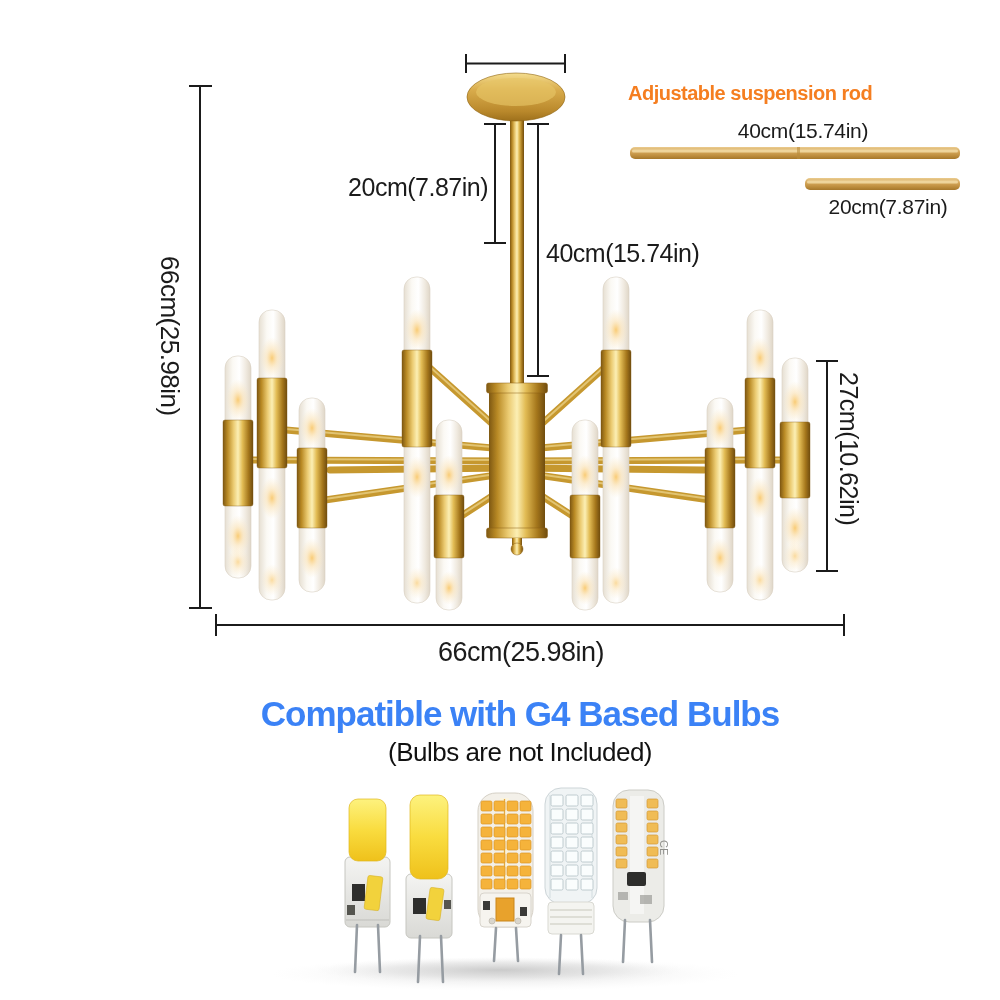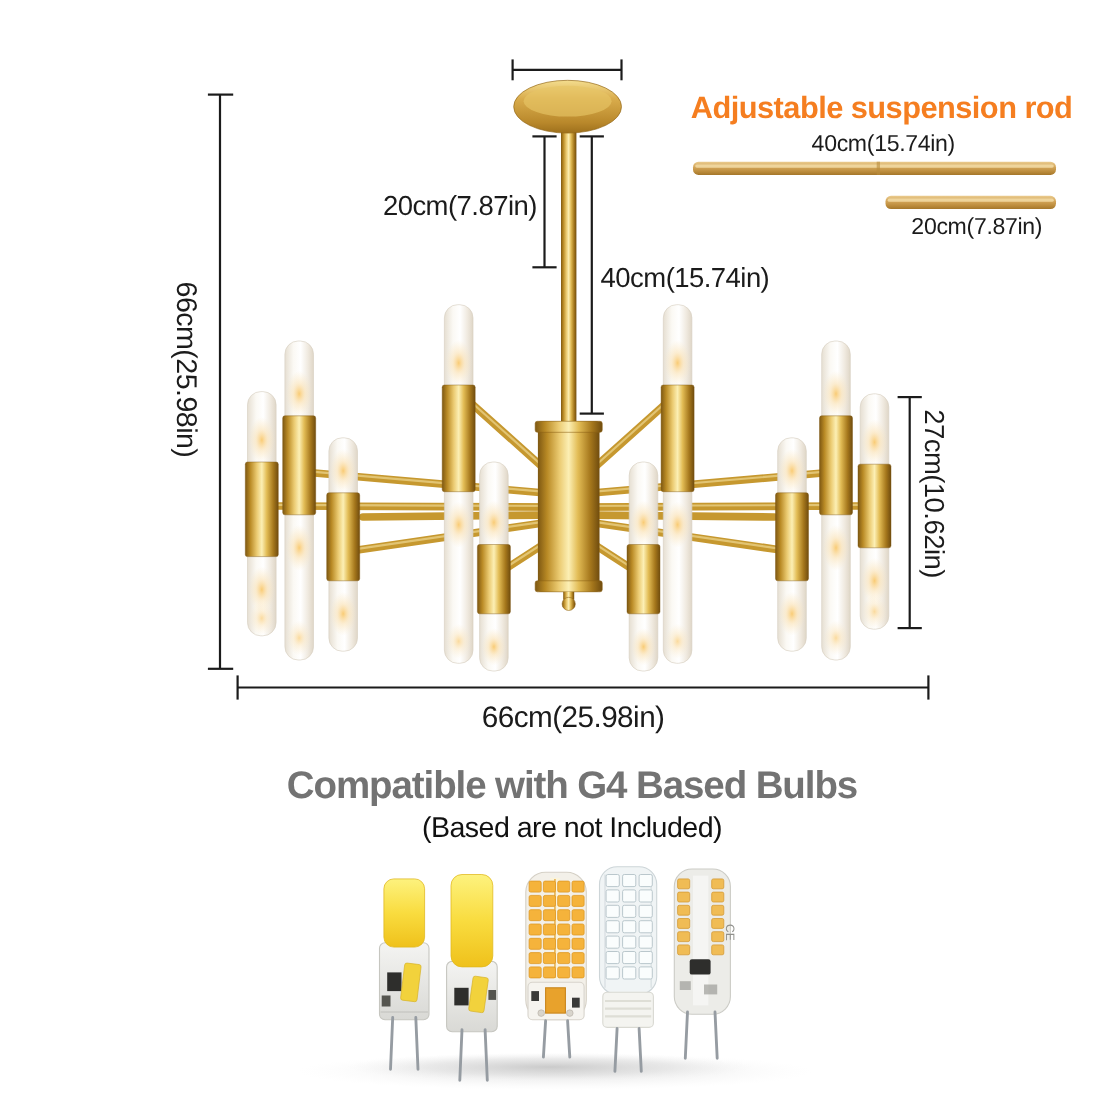--- a/index.html
+++ b/index.html
@@ -6,22 +6,22 @@
   .canvas{position:relative;width:1000px;height:1000px;background:#ffffff;overflow:hidden;
           font-family:"Liberation Sans",sans-serif;}
   .canvas svg{position:absolute;left:0;top:0;}
   .lbl{position:absolute;color:#1b1b1b;letter-spacing:-0.5px;white-space:nowrap;}
   .lbl.center{text-align:center;}
   .lbl.right{text-align:right;}
   .vert{writing-mode:vertical-rl;}
   .dim{font-size:26px;}
   .dim-sm{font-size:25px;}
   .rodlbl{font-size:21px;letter-spacing:-0.3px;}
-  .susp-title{font-size:28px;font-weight:bold;color:#F57E20;letter-spacing:-0.5px;}
-  .heading{font-size:35px;font-weight:bold;letter-spacing:-1px;color:#737373;}
+  .susp-title{font-size:20px;font-weight:bold;color:#F57E20;letter-spacing:-0.5px;}
+  .heading{font-size:35px;font-weight:bold;letter-spacing:-1px;color:#3b82f6;}
   .note{font-size:26px;color:#111;}
 </style>
 </head>
 <body>
 
 <div class="canvas">
 
 <svg width="1000" height="1000" viewBox="0 0 1000 1000">
   <defs>
     <linearGradient id="goldH" x1="0" y1="0" x2="1" y2="0">
@@ -394,15 +394,15 @@
 <div class="lbl dim-sm" style="left:546px;top:239px;">40cm(15.74in)</div>
 
 <div class="lbl dim vert" style="left:154px;top:256px;height:300px;">66cm(25.98in)</div>
 
 <div class="lbl dim-sm vert" style="left:834px;top:372px;height:300px;">27cm(10.62in)</div>
 
 <div class="lbl dim center" style="left:390px;top:637px;width:262px;font-size:27px;">66cm(25.98in)</div>
 
 <div class="lbl heading center" style="left:40px;top:694px;width:960px;">Compatible with G4 Based Bulbs</div>
 
-<div class="lbl note center" style="left:40px;top:737px;width:960px;">(Based are not Included)</div>
+<div class="lbl note center" style="left:40px;top:737px;width:960px;">(Bulbs are not Included)</div>
 
 </div>
 
 </body></html>

